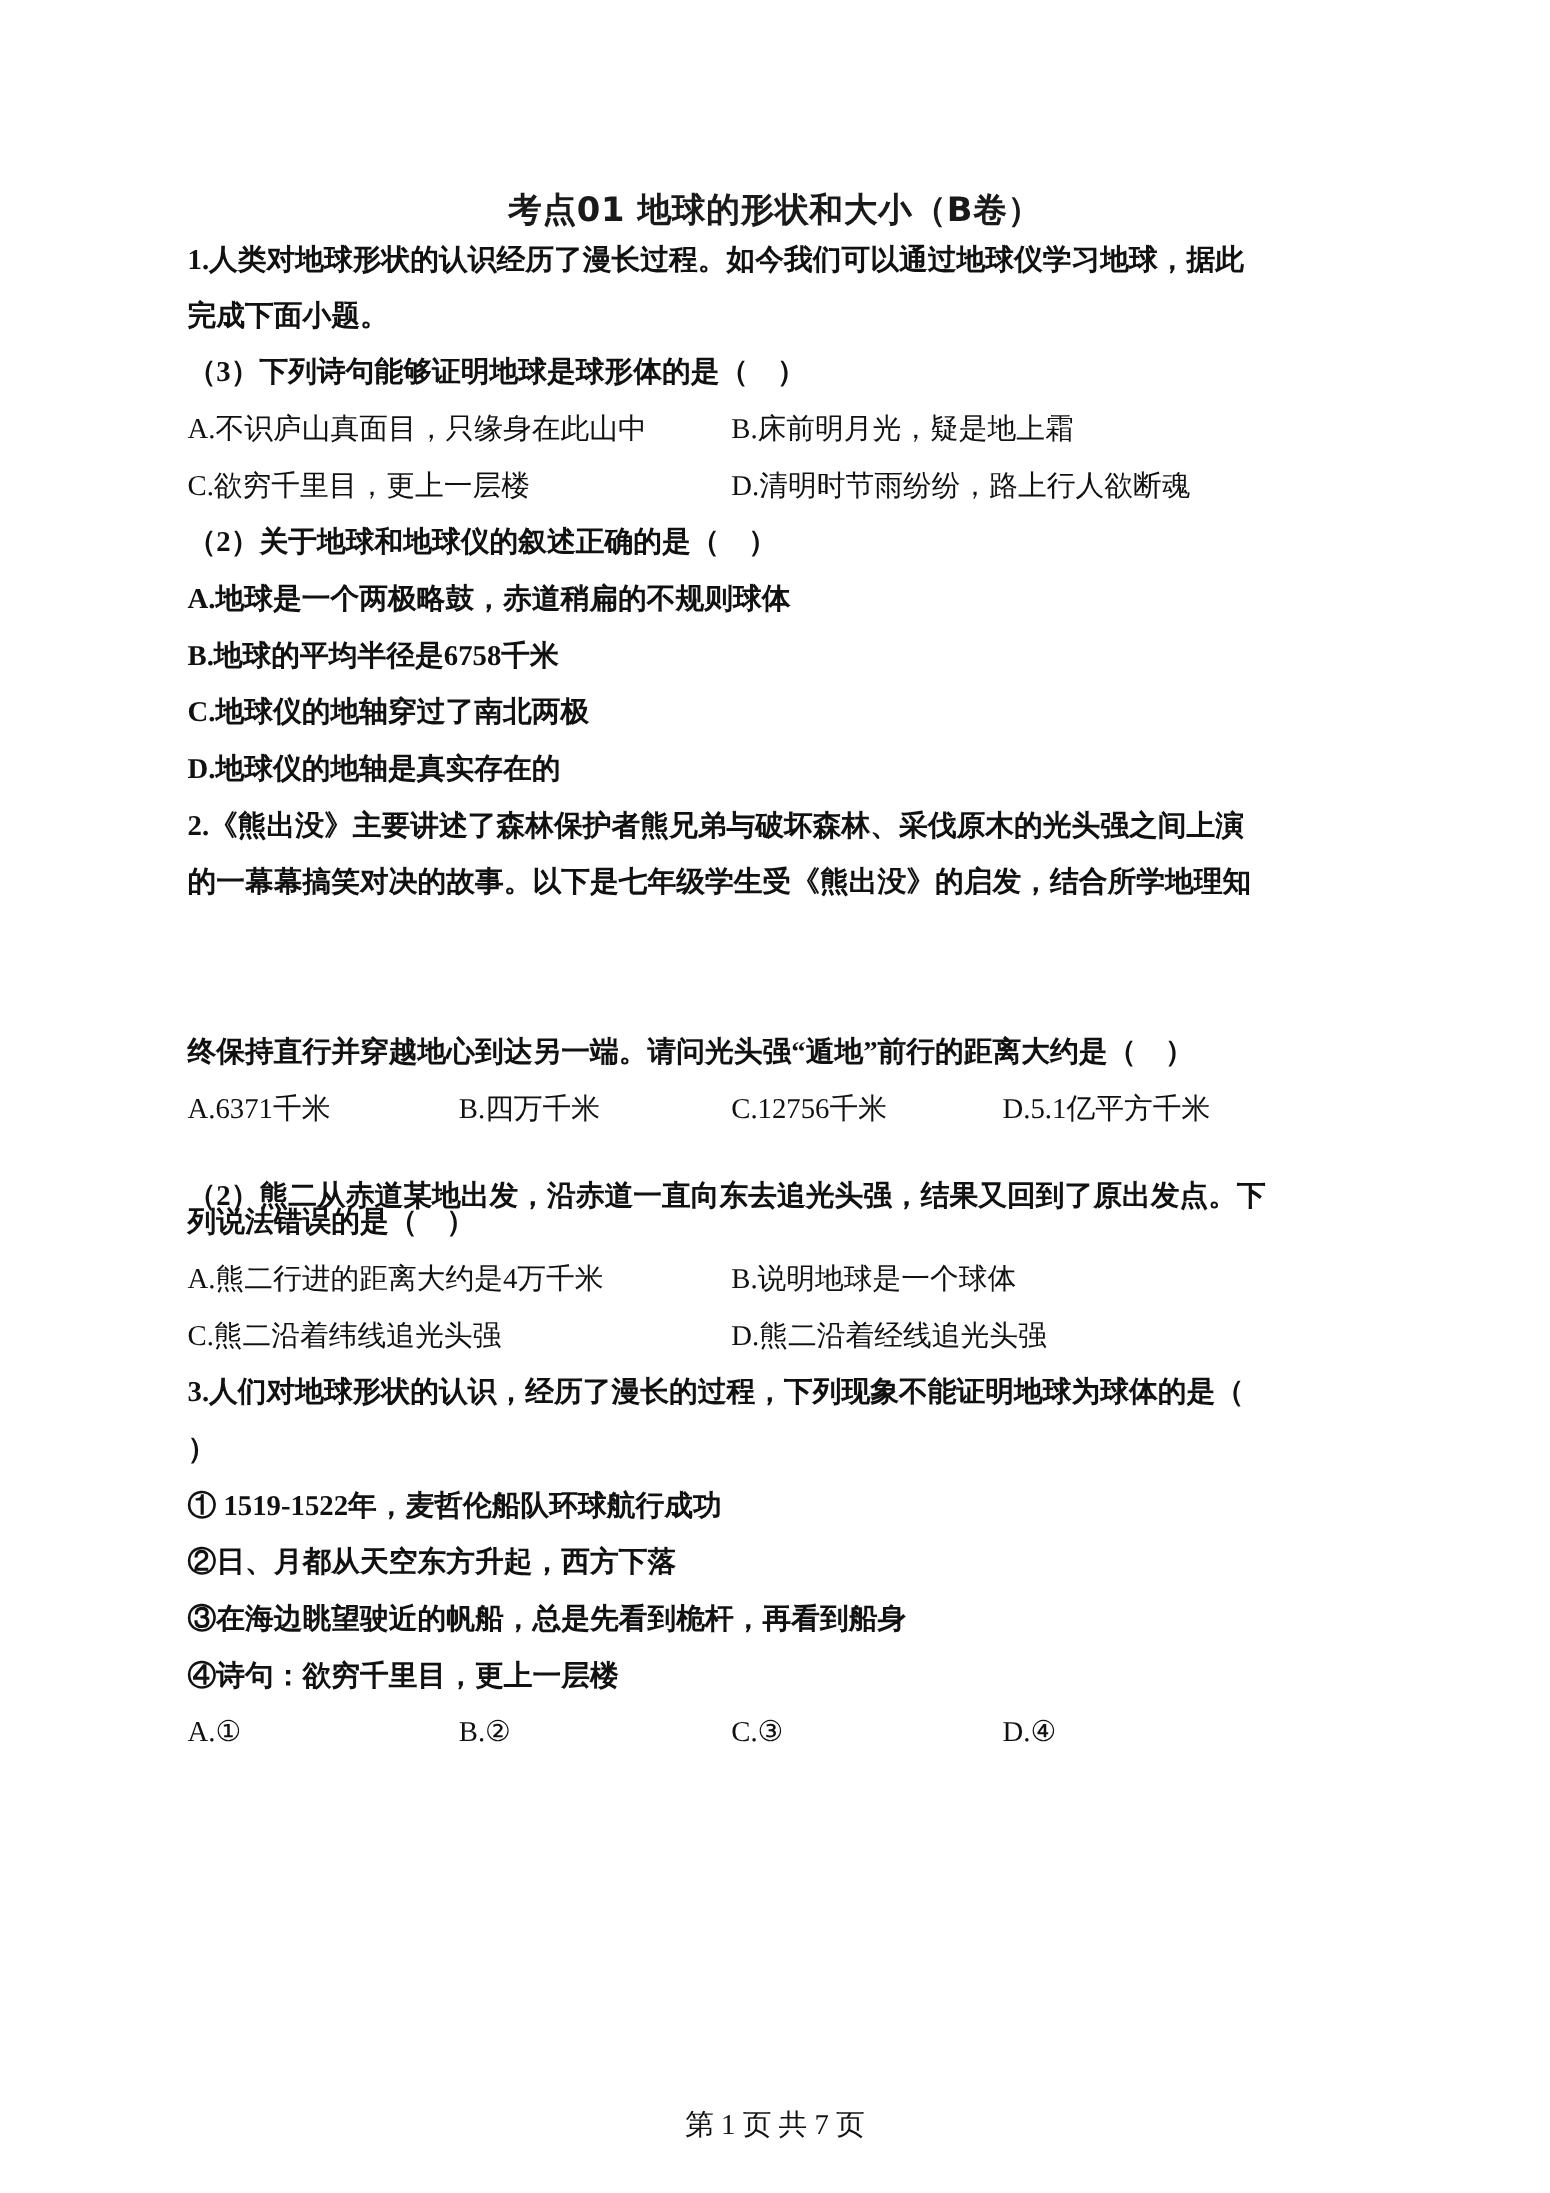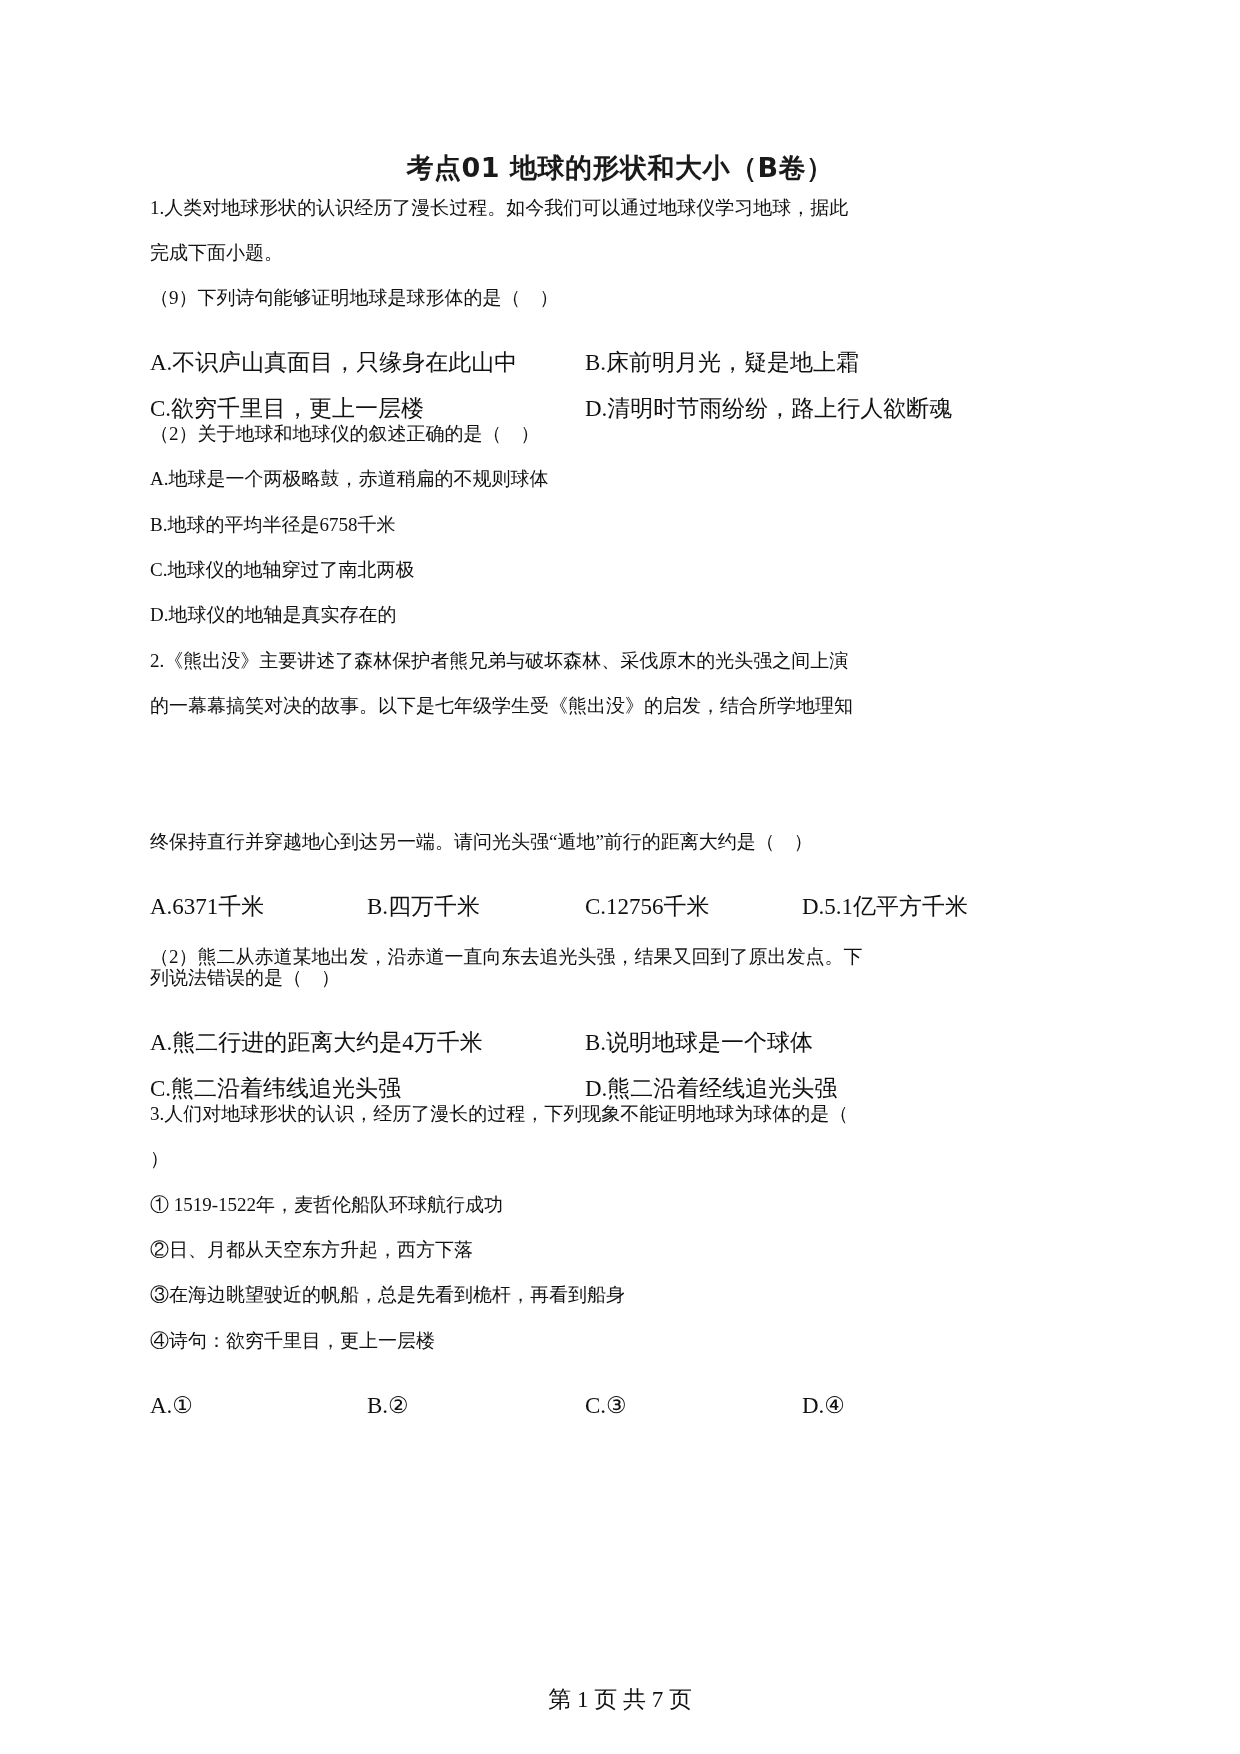--- a/index.html
+++ b/index.html
@@ -2,34 +2,34 @@
 <html><head>
 <meta charset="utf-8">
 <style>
   html, body { margin: 0; padding: 0; background: #ffffff; }
   body { width: 1240px; height: 1754px; position: relative; overflow: hidden;
          font-family: "Liberation Serif", "DejaVu Serif", serif; color: #111; }
   .page { position: absolute; left: 0; top: 0; width: 1240px; height: 1754px; background: #fff; padding-left: 36px; }
   .title { position: absolute; top: 150px; left: 0; width: 1240px; text-align: center;
            font-family: "DejaVu Sans", "Liberation Sans", sans-serif; font-weight: bold;
            font-size: 27px; letter-spacing: 0.5px; color: #1a1a1a; }
-  .line { position: absolute; left: 150px; font-size: 19px; line-height: 30px; white-space: nowrap; }
+  .line { position: absolute; left: 150px; font-size: 23px; line-height: 30px; white-space: nowrap; font-weight: bold; }
   .indent { left: 150px; }
-  .opt { position: absolute; font-size: 23px; line-height: 30px; white-space: nowrap; margin-top: 20px; }
+  .opt { position: absolute; font-size: 23px; line-height: 30px; white-space: nowrap; }
   .footer { position: absolute; top: 1660px; left: 0; width: 1240px; text-align: center; font-size: 23px; margin-top: 24px; }
 </style>
 </head>
 <body>
 
 <div class="page">
   <div class="title">考点01 地球的形状和大小（B卷）</div>
 
   <div class="line" style="top:193px">1.人类对地球形状的认识经历了漫长过程。如今我们可以通过地球仪学习地球，据此</div>
   <div class="line" style="top:238px">完成下面小题。</div>
-  <div class="line indent" style="top:283px">（9）下列诗句能够证明地球是球形体的是（　）</div>
+  <div class="line indent" style="top:283px">（3）下列诗句能够证明地球是球形体的是（　）</div>
   <div class="opt" style="top:328px;left:150px">A.不识庐山真面目，只缘身在此山中</div>
   <div class="opt" style="top:328px;left:585px">B.床前明月光，疑是地上霜</div>
   <div class="opt" style="top:374px;left:150px">C.欲穷千里目，更上一层楼</div>
   <div class="opt" style="top:374px;left:585px">D.清明时节雨纷纷，路上行人欲断魂</div>
   <div class="line indent" style="top:419px">（2）关于地球和地球仪的叙述正确的是（　）</div>
   <div class="line" style="top:464px">A.地球是一个两极略鼓，赤道稍扁的不规则球体</div>
   <div class="line" style="top:510px">B.地球的平均半径是6758千米</div>
   <div class="line" style="top:555px">C.地球仪的地轴穿过了南北两极</div>
   <div class="line" style="top:600px">D.地球仪的地轴是真实存在的</div>
 

